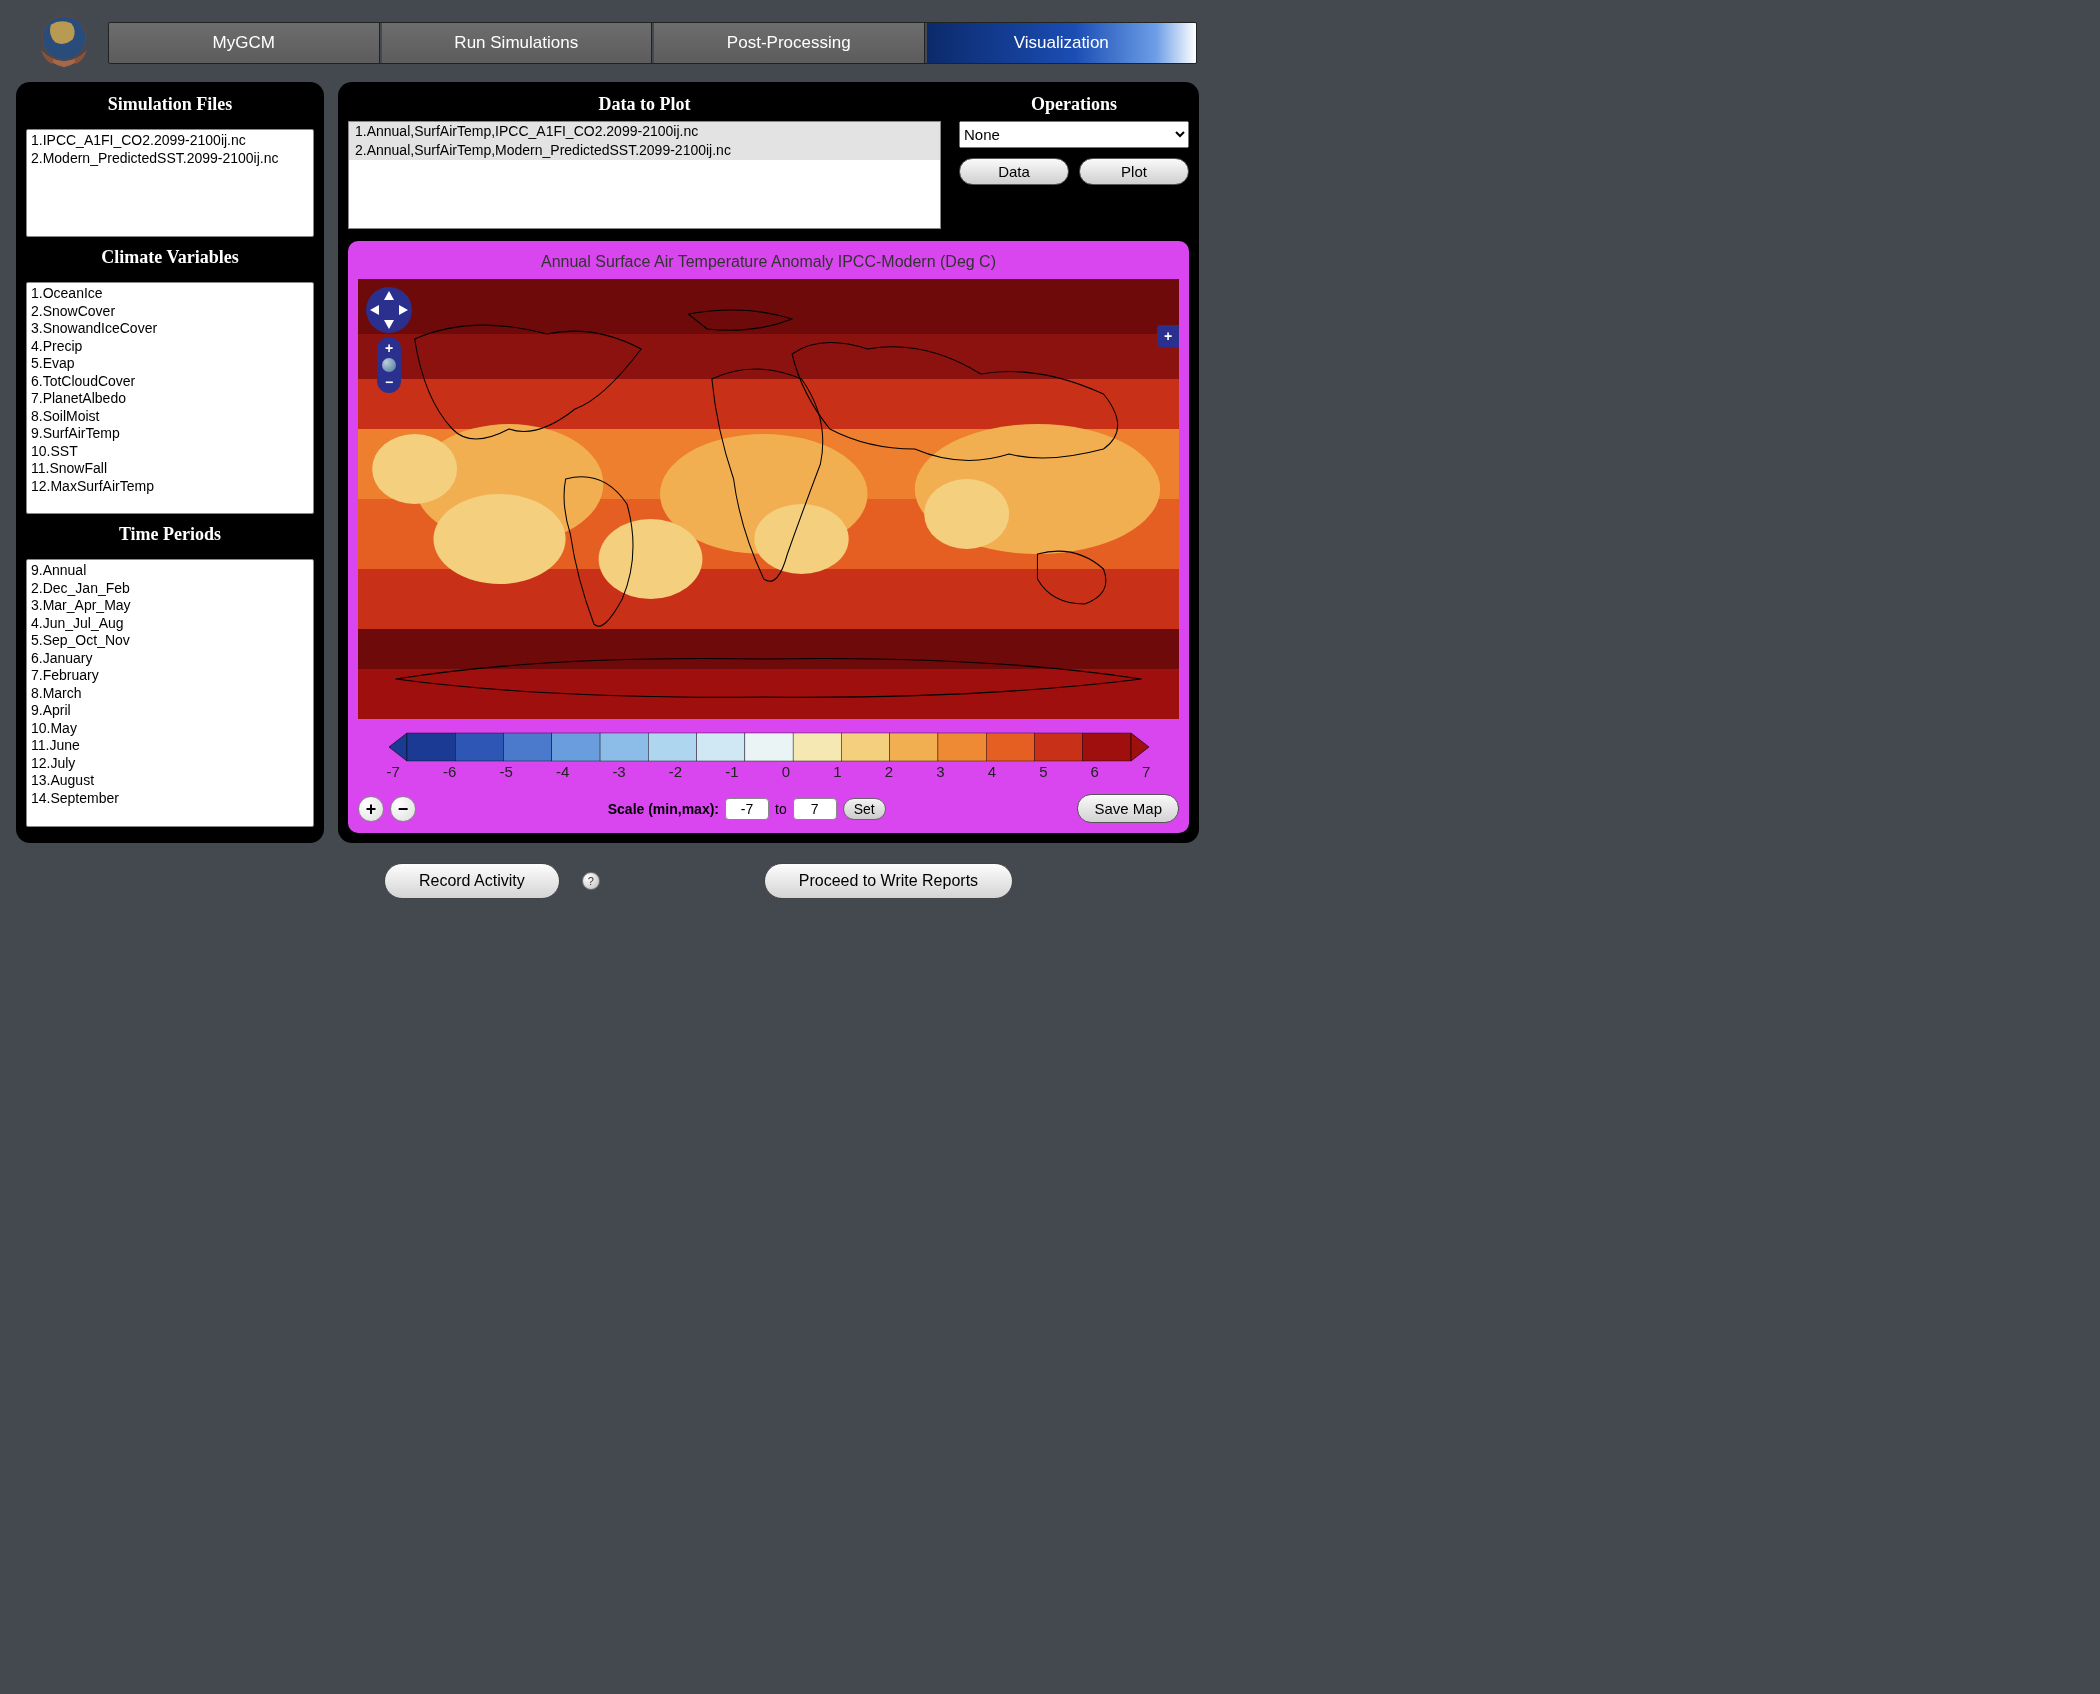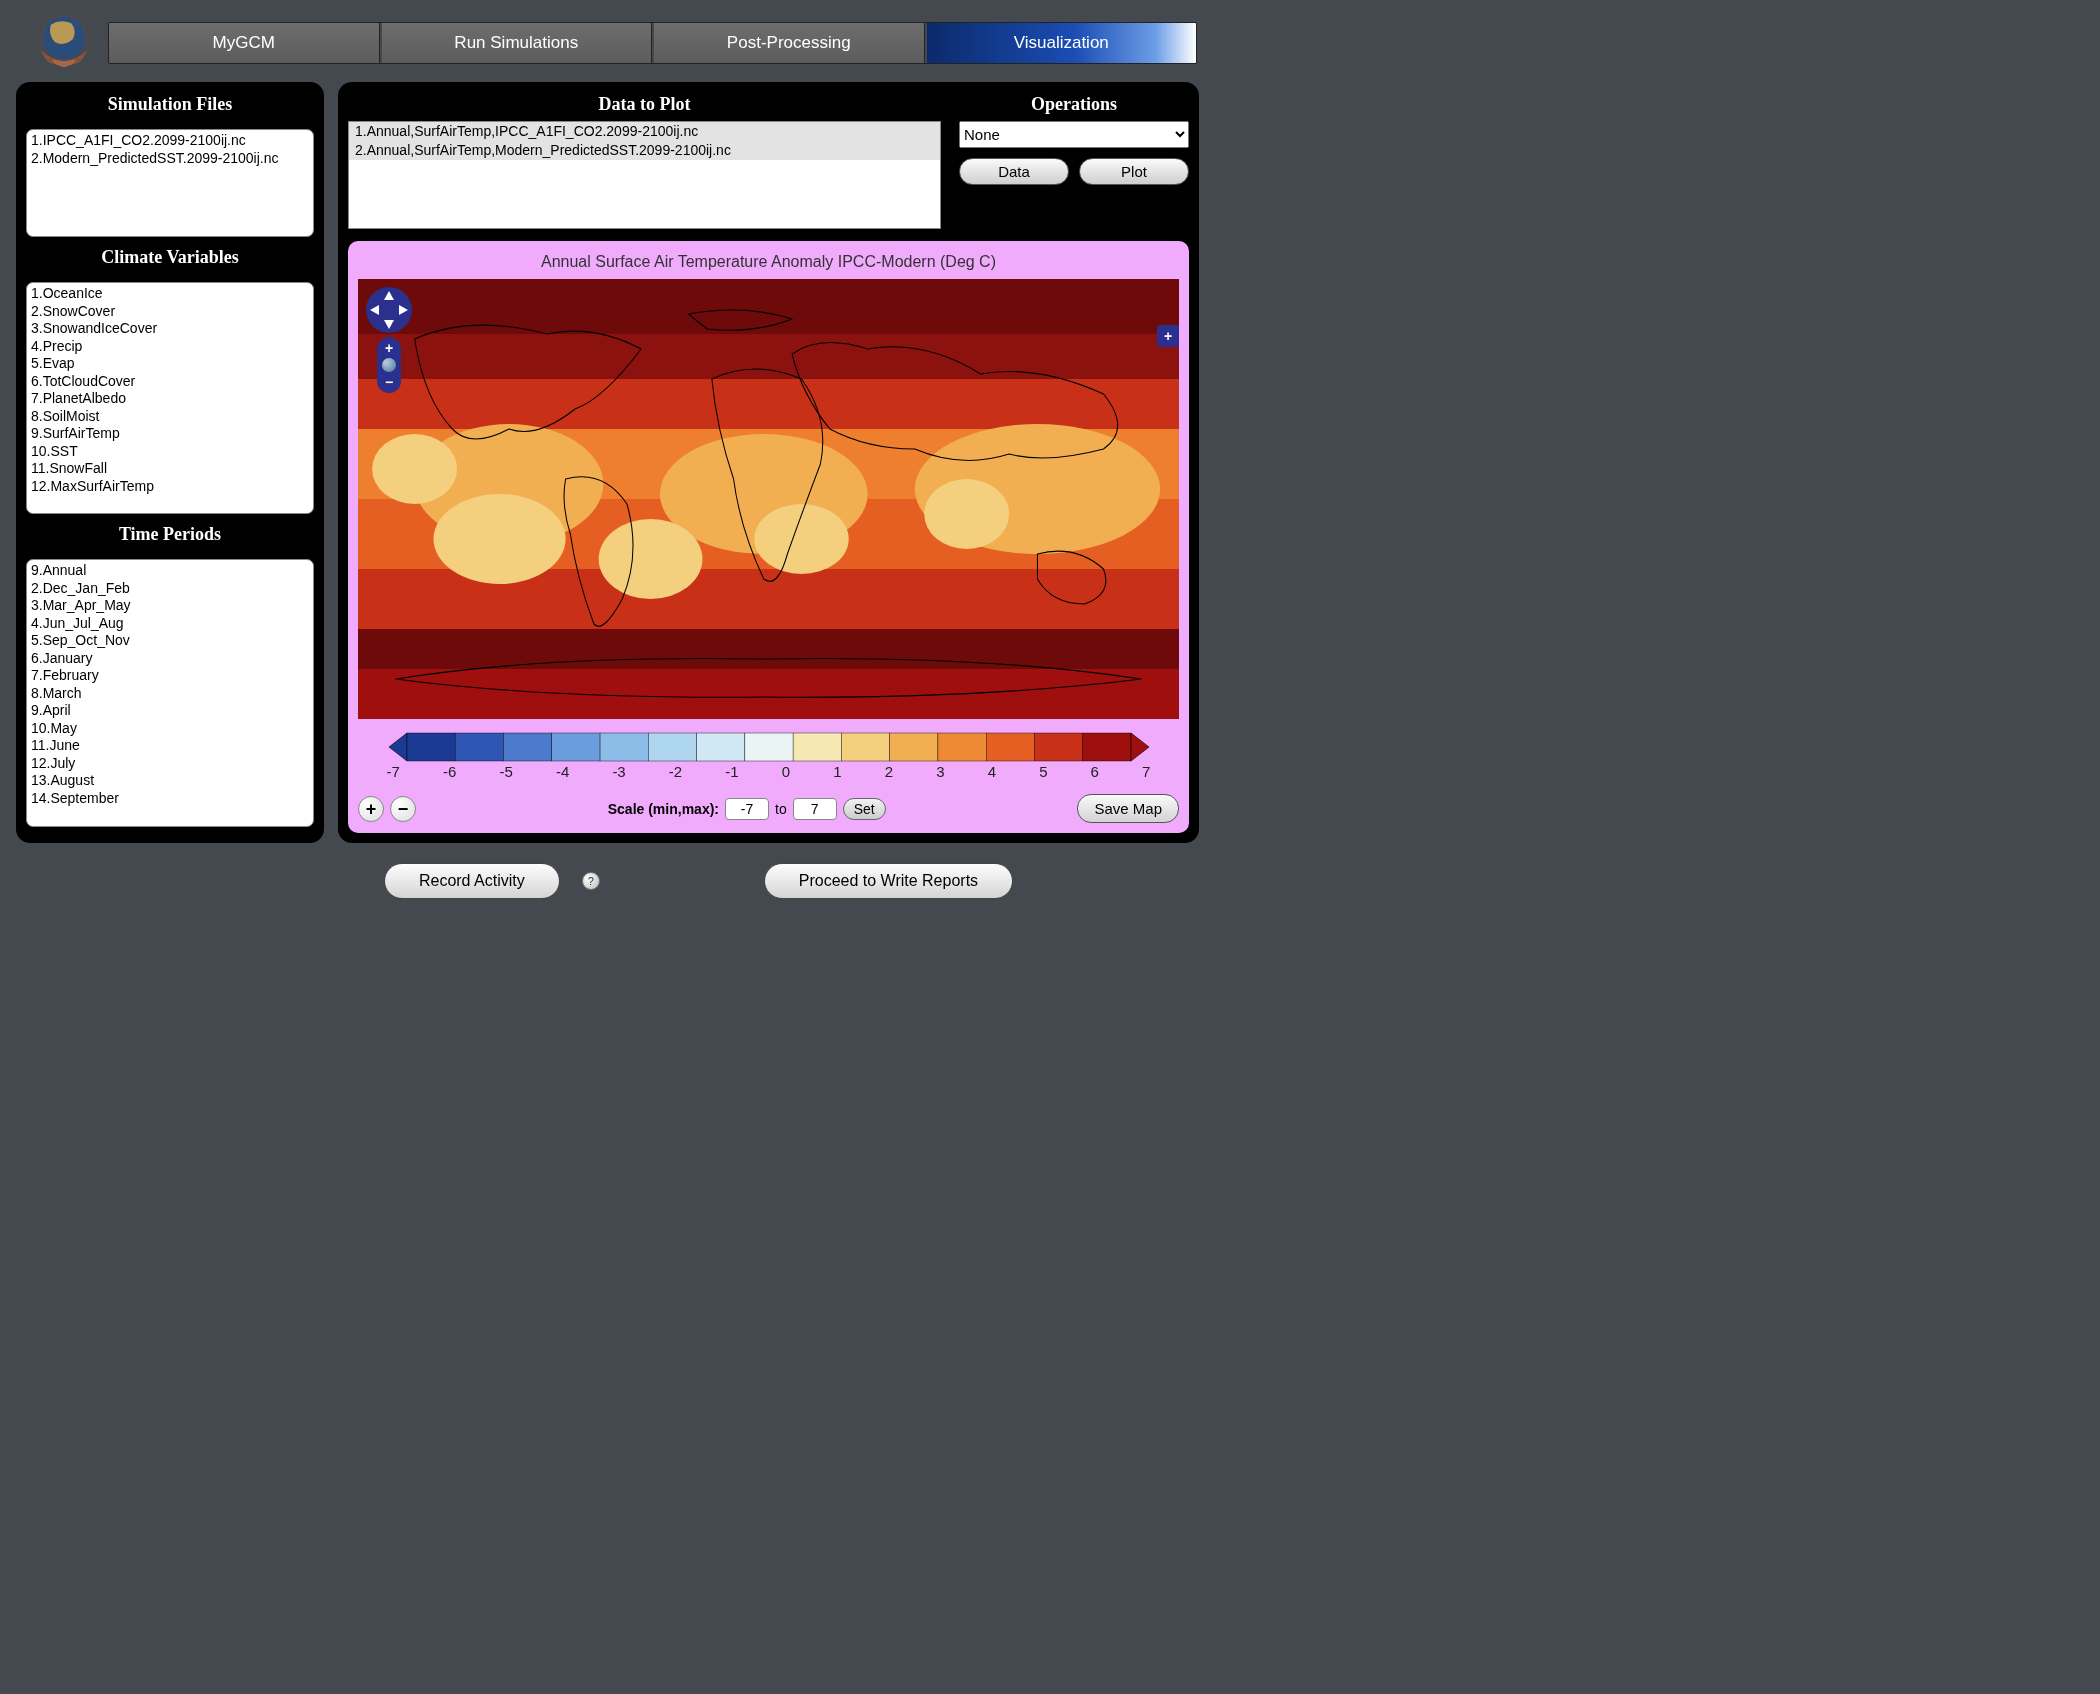--- a/index.html
+++ b/index.html
@@ -66,21 +66,21 @@
     color: #fff;
     font-family: "Times New Roman", serif;
     font-size: 18px;
     text-align: center;
     font-weight: bold;
     padding: 2px 0 6px 0;
   }
   .listbox {
     background: #fff;
     border: 1px solid #888;
-    border-radius: 7px;
+    border-radius: 2px;
     overflow-y: auto;
     font-size: 14px;
     line-height: 1.25;
     padding: 2px 4px;
   }
   .listbox .item { white-space: nowrap; cursor: pointer; }
   .sim-list { height: 108px; }
   .var-list { height: 232px; }
   .time-list { height: 268px; }
 
@@ -118,21 +118,21 @@
     background: linear-gradient(to bottom, #fafafa, #cfcfcf);
     border: 1px solid #555;
     border-radius: 14px;
     padding: 4px 0;
     text-align: center;
     font-size: 15px;
     cursor: pointer;
   }
 
   .mapcard {
-    background: #f0abfc;
+    background: #d946ef;
     border-radius: 10px;
     padding: 8px 10px 10px 10px;
     flex: 1;
     display: flex;
     flex-direction: column;
   }
   .map-title {
     text-align: center;
     font-size: 16px;
     color: #333;

